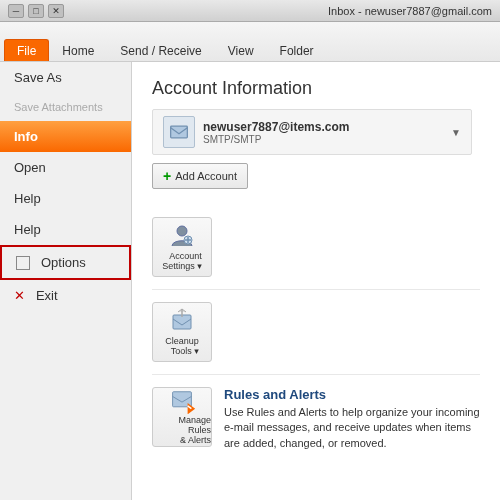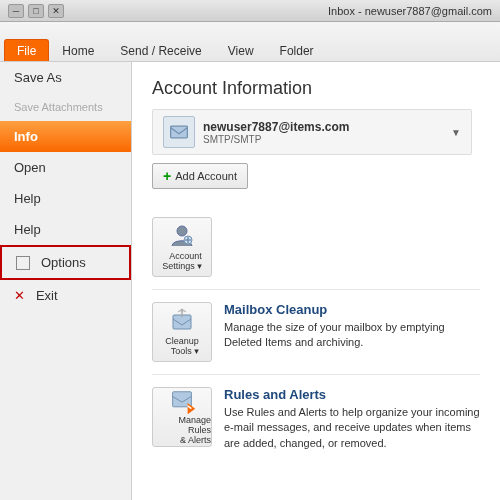--- a/index.html
+++ b/index.html
@@ -254,24 +254,20 @@
     <div class="action-item">
       <div class="action-icon-box">
         <svg viewBox="0 0 28 28" xmlns="http://www.w3.org/2000/svg">
           <rect x="5" y="8" width="18" height="14" rx="1" fill="#b0c8e0" stroke="#7090b0" stroke-width="1"></rect>
           <path d="M5 12 L14 18 L23 12" stroke="#7090b0" stroke-width="1" fill="none"></path>
           <path d="M10 5 L14 2 L18 5" stroke="#aaa" stroke-width="1" fill="#e0e0e0"></path>
           <path d="M14 2 L14 10" stroke="#aaa" stroke-width="1.5"></path>
         </svg>
         <span class="action-icon-label">Cleanup<br>Tools ▾</span>
       </div>
-      <div class="action-text">
-        <div class="action-title">Mailbox Cleanup</div>
-        <div class="action-desc">Manage the size of your mailbox by emptying Deleted Items and archiving.</div>
-      </div>
     </div>
 
     <div class="action-item">
       <div class="action-icon-box">
         <svg viewBox="0 0 28 28" xmlns="http://www.w3.org/2000/svg">
           <rect x="4" y="4" width="20" height="16" rx="1" fill="#b0c8e0" stroke="#7090b0" stroke-width="1"></rect>
           <path d="M4 9 L14 15 L24 9" stroke="#7090b0" stroke-width="1" fill="none"></path>
           <polygon points="20,16 28,22 20,28" fill="#fa6800"></polygon>
           <path d="M20 19 L24 22" stroke="white" stroke-width="1.5"></path>
         </svg>

